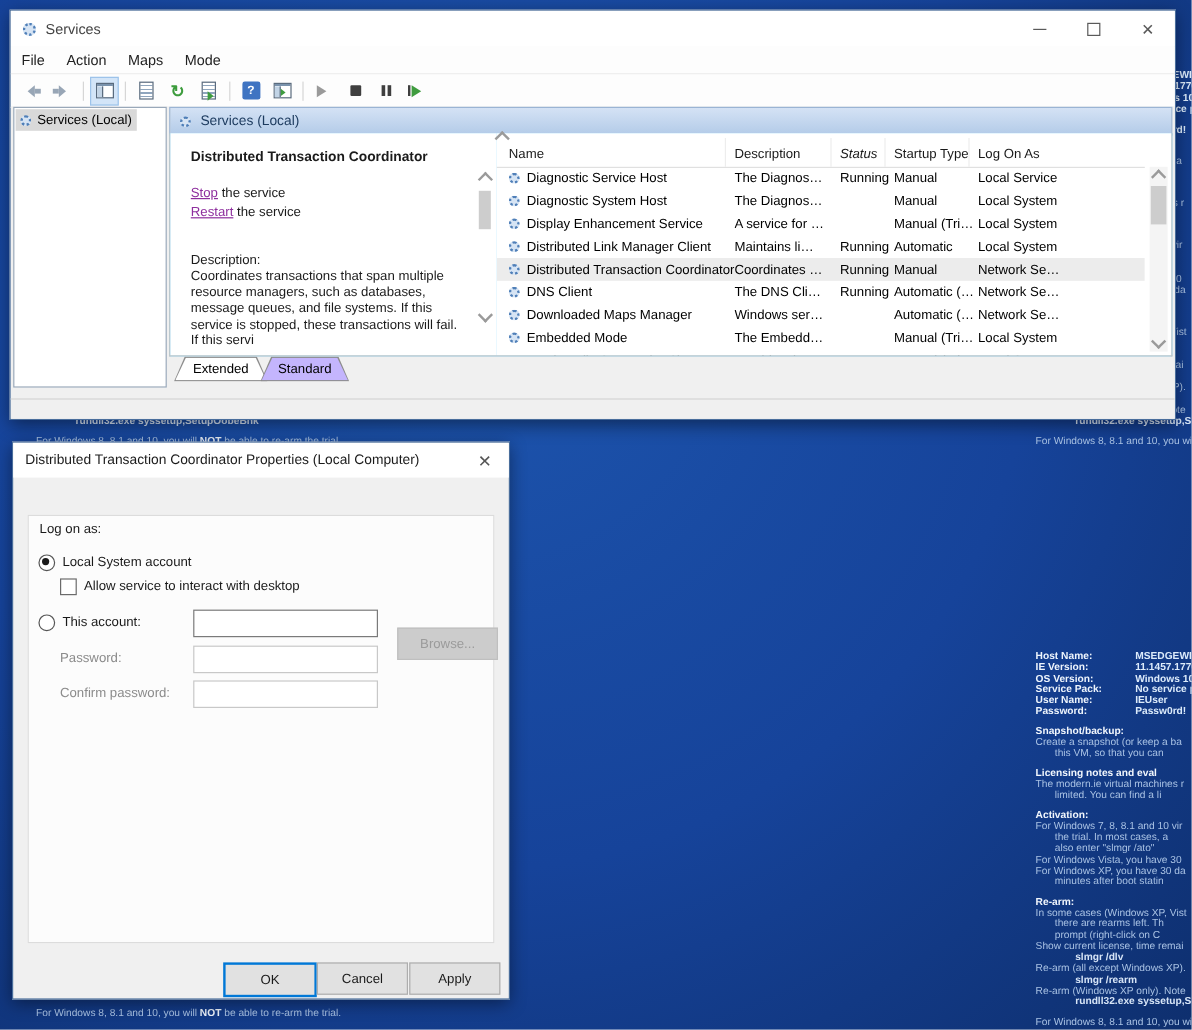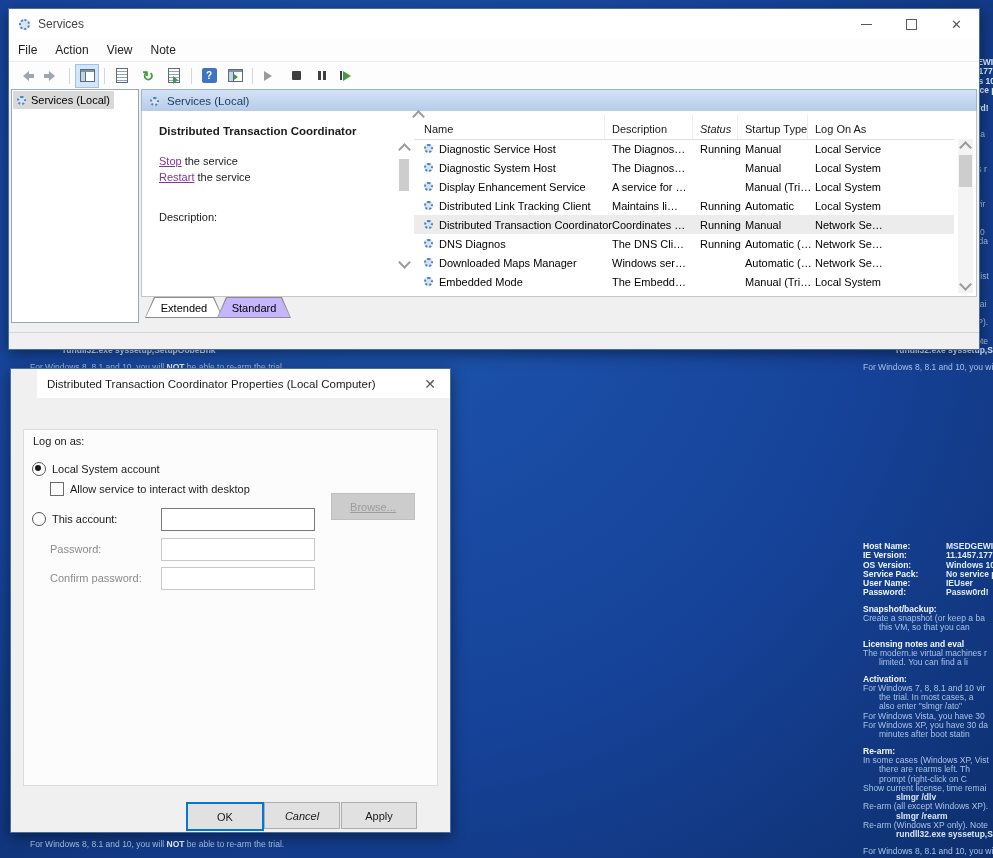--- a/index.html
+++ b/index.html
@@ -310,22 +310,22 @@
             <span class="cap-box"></span>
           </span>
         <span class="cap-btn">
             <span>✕</span>
           </span>
       </span>
     </div>
     <div class="menubar">
       <span class="menu-item">File</span>
       <span class="menu-item">Action</span>
-      <span class="menu-item">View</span>
-      <span class="menu-item">Note</span>
+      <span class="menu-item">Maps</span>
+      <span class="menu-item">Mode</span>
     </div>
     <div class="toolbar">
       <span class="tbtn">
           <span class="arrow">
             <span class="head-l"></span>
             <span class="stem"></span>
           </span>
         </span>
       <span class="tbtn">
           <span class="arrow">
@@ -398,20 +398,21 @@
           <div class="xpanel">
             <div class="xtitle">Distributed Transaction Coordinator</div>
             <div class="xlink xlink1">
               <a href="#">Stop</a><span> the service</span>
             </div>
             <div class="xlink xlink2">
               <a href="#">Restart</a><span> the service</span>
             </div>
             <div class="xdesc">
               <div>Description:</div>
+              <div>Coordinates transactions that span multiple resource managers, such as databases, message queues, and file systems. If this service is stopped, these transactions will fail. If this servi</div>
             </div>
             <div class="xsb">
               <span class="chev up gray" style="top:4px;"></span>
               <span class="xsb-thumb" style="top:18px;height:32px;"></span>
               <span class="chev down gray" style="bottom:4px;"></span>
             </div>
           </div>
 
           <div class="list">
             <div class="lheader">
@@ -453,41 +454,41 @@
                     <span>Display Enhancement Service</span>
                   </span>
                   <span class="c c-desc">A service for …</span>
                   <span class="c c-status"></span>
                   <span class="c c-startup">Manual (Trigg…</span>
                   <span class="c c-logon">Local System</span>
                 </div>
                 <div class="lrow">
                   <span class="c c-name">
                     <span class="gear sm"></span>
-                    <span>Distributed Link Tracking Client</span>
+                    <span>Distributed Link Manager Client</span>
                   </span>
                   <span class="c c-desc">Maintains li…</span>
                   <span class="c c-status">Running</span>
                   <span class="c c-startup">Automatic</span>
                   <span class="c c-logon">Local System</span>
                 </div>
                 <div class="lrow selected">
                   <span class="c c-name">
                     <span class="gear sm"></span>
                     <span>Distributed Transaction Coordinator</span>
                   </span>
                   <span class="c c-desc">Coordinates …</span>
                   <span class="c c-status">Running</span>
                   <span class="c c-startup">Manual</span>
                   <span class="c c-logon">Network Se…</span>
                 </div>
                 <div class="lrow">
                   <span class="c c-name">
                     <span class="gear sm"></span>
-                    <span>DNS Diagnos</span>
+                    <span>DNS Client</span>
                   </span>
                   <span class="c c-desc">The DNS Cli…</span>
                   <span class="c c-status">Running</span>
                   <span class="c c-startup">Automatic (Tri…</span>
                   <span class="c c-logon">Network Se…</span>
                 </div>
                 <div class="lrow">
                   <span class="c c-name">
                     <span class="gear sm"></span>
                     <span>Downloaded Maps Manager</span>
@@ -533,21 +534,21 @@
           <span class="vtab" style="width:74px;">
             <span class="shape"></span>
               <span class="inner">Standard</span>
           </span>
         </div>
       </div>
     </div>
     <div class="statusbar"></div>
   </div>
 
-  <div class="win dlg" style="left:10px;top:368px;width:413px;height:463px;z-index:2;padding-left:26px;">
+  <div class="win dlg" style="left:10px;top:368px;width:413px;height:463px;z-index:2;">
     <div class="titlebar">
       <span class="dlg-title">Distributed Transaction Coordinator Properties (Local Computer)</span>
       <span class="dlg-close">
           <span>✕</span>
         </span>
     </div>
 
     <div class="page"></div>
 
     <span class="lbl abs" style="left:22px;top:66px;">Log on as:</span>
@@ -560,25 +561,25 @@
     <div class="row-flex" style="left:39px;top:113px;">
       <span class="checkbox"></span>
       <span class="lbl">Allow service to interact with desktop</span>
     </div>
 
     <div class="row-flex" style="left:21px;top:143px;">
       <span class="radio"></span>
       <span class="lbl">This account:</span>
     </div>
     <span class="tinput" style="left:150px;top:139px;"></span>
-    <span class="btn disabled" style="left:320px;top:124px;width:82px;text-decoration:underline;">Browse...</span>
+    <span class="btn disabled" style="left:320px;top:154px;width:82px;">Browse...</span>
 
     <span class="lbl disabled abs" style="left:39px;top:174px;">Password:</span>
     <span class="tinput disabled" style="left:150px;top:169px;"></span>
 
     <span class="lbl disabled abs" style="left:39px;top:203px;">Confirm password:</span>
     <span class="tinput disabled" style="left:150px;top:198px;"></span>
 
     <span class="btn focus" style="left:175px;top:433px;">OK</span>
-    <span class="btn" style="left:253px;top:433px;font-style:italic;">Cancel</span>
+    <span class="btn" style="left:253px;top:433px;">Cancel</span>
     <span class="btn" style="left:330px;top:433px;">Apply</span>
   </div>
 </div>
 
 </body></html>

